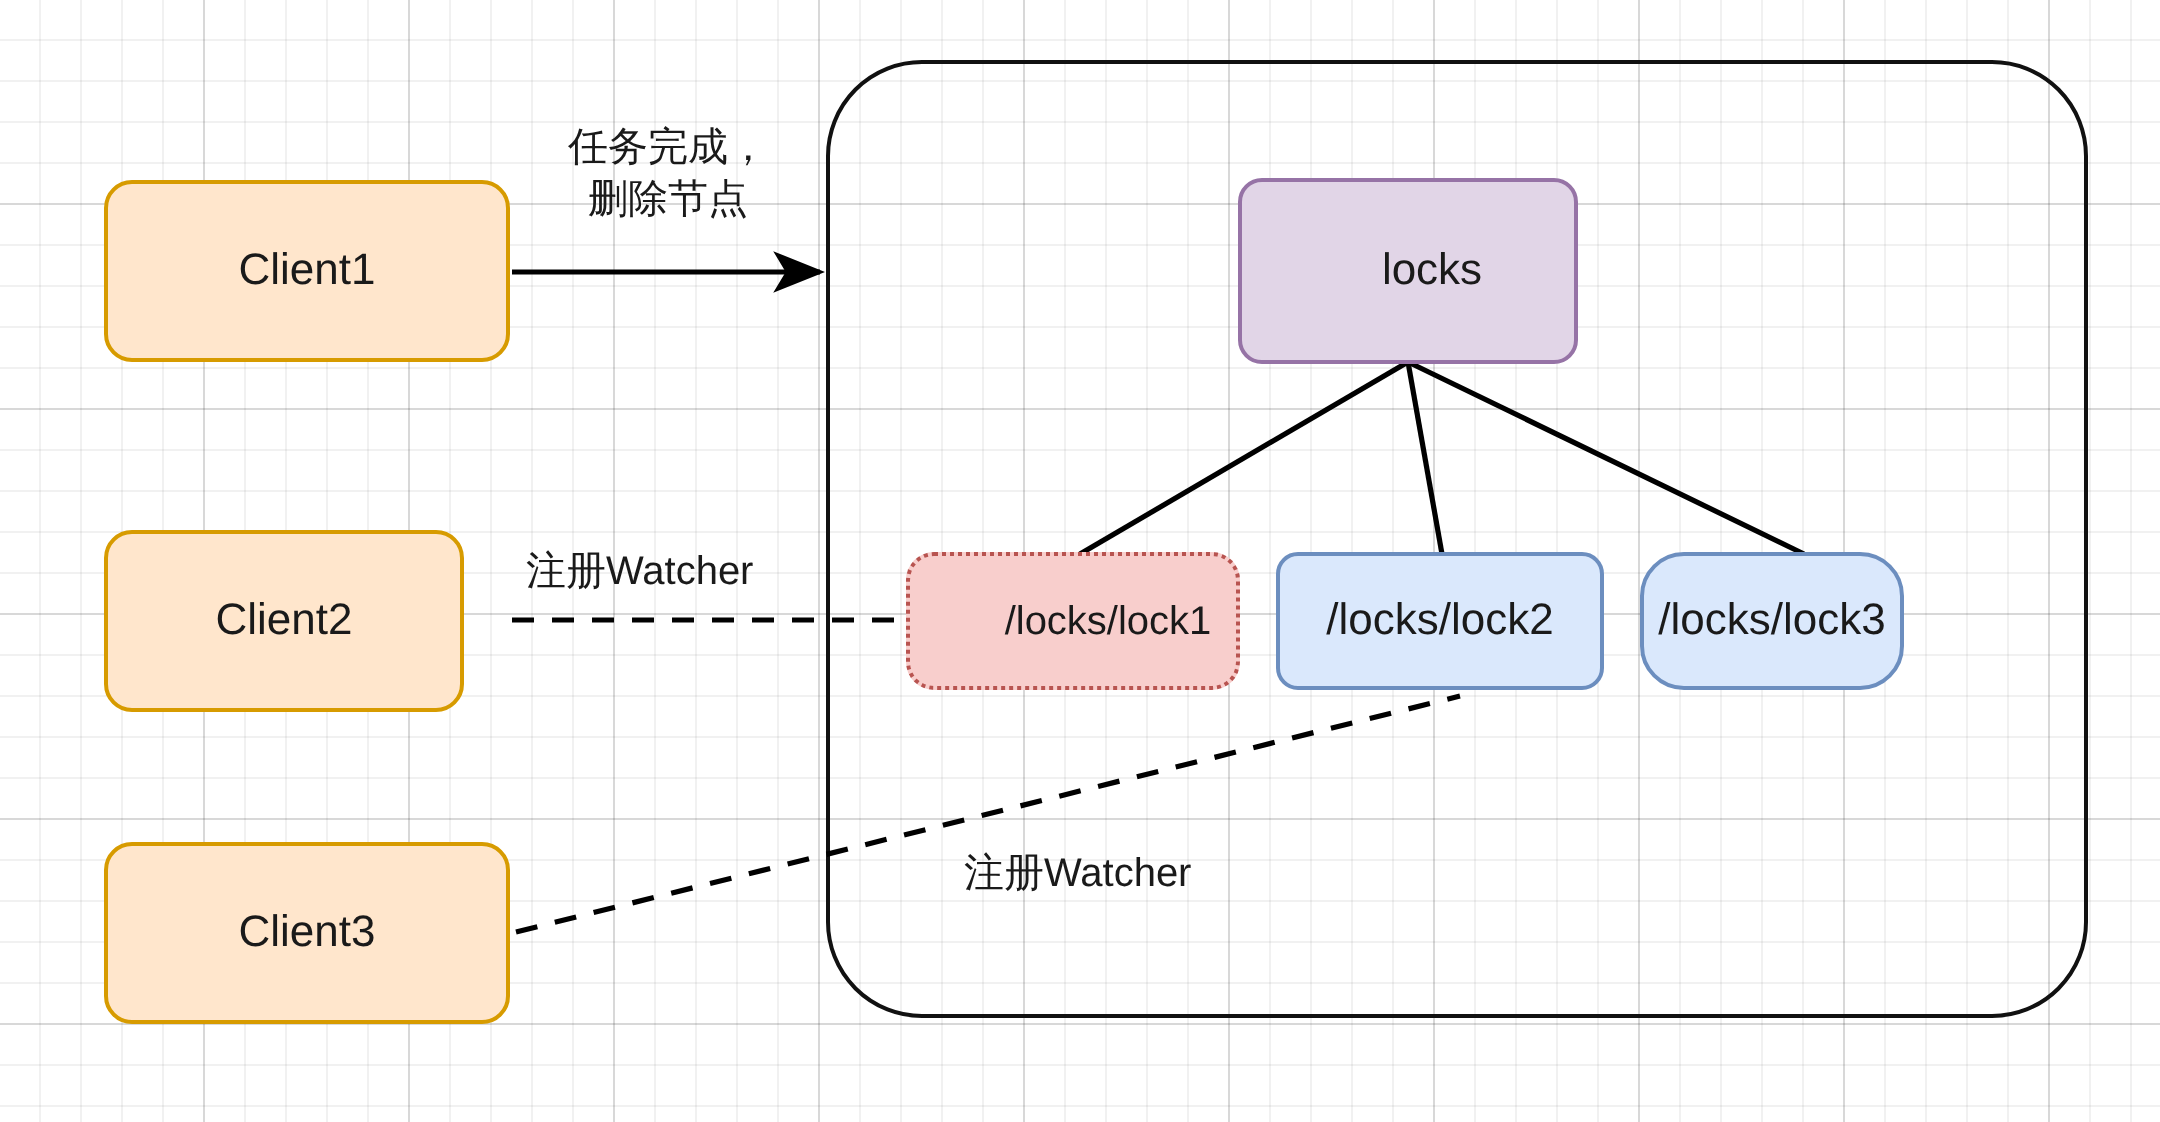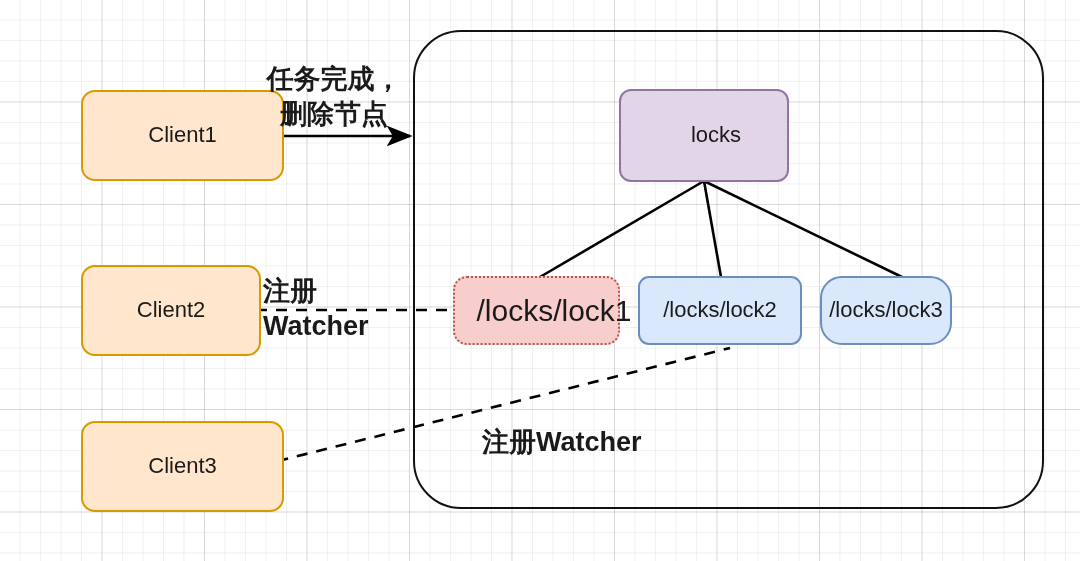--- a/index.html
+++ b/index.html
@@ -46,58 +46,56 @@
     text-align: center;
     color: #1a1a1a;
     line-height: 1.2;
     user-select: none;
   }
   .client-node {
     background: #ffe6cc;
     border: 2.5px solid #d79b00;
     border-radius: 14px;
     font-size: 22px;
-    margin-left: 29px;
   }
   .root-node {
     background: #e1d5e7;
     border: 2px solid #9673a6;
     border-radius: 12px;
     font-size: 22px;
     padding-left: 24px;
   }
   .lock-node-locked {
     background: #f8cecc;
     border: 2.5px dotted #b85450;
     border-radius: 14px;
-    font-size: 30px;
+    font-size: 20px;
     padding-left: 35px;
   }
   .lock-node {
     background: #dae8fc;
     border: 2px solid #6c8ebf;
     border-radius: 12px;
     font-size: 22px;
   }
   .container-box {
     position: absolute;
     box-sizing: border-box;
     border: 2.5px solid #111111;
     border-radius: 48px;
     background: transparent;
   }
   .edge-label {
     position: absolute;
     color: #1a1a1a;
-    font-size: 27px;
+    font-size: 20px;
     line-height: 1.28;
     white-space: pre-line;
     text-align: center;
     user-select: none;
-    font-weight: bold;
   }
   .watermark {
     position: absolute;
     color: #e8212b;
     font-size: 21px;
     letter-spacing: 0.5px;
     white-space: nowrap;
     user-select: none;
   }
 </style>

